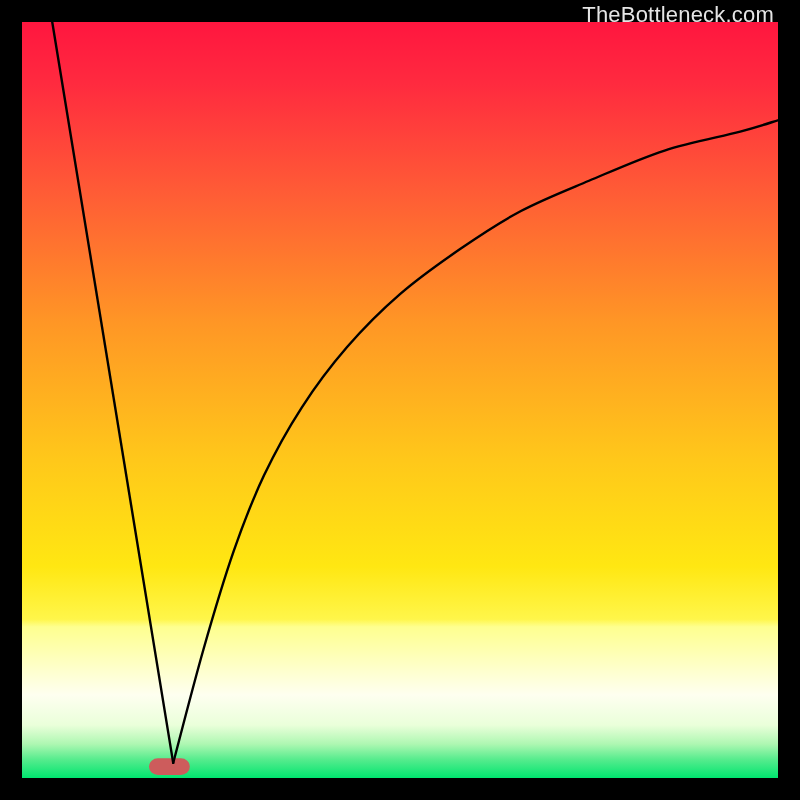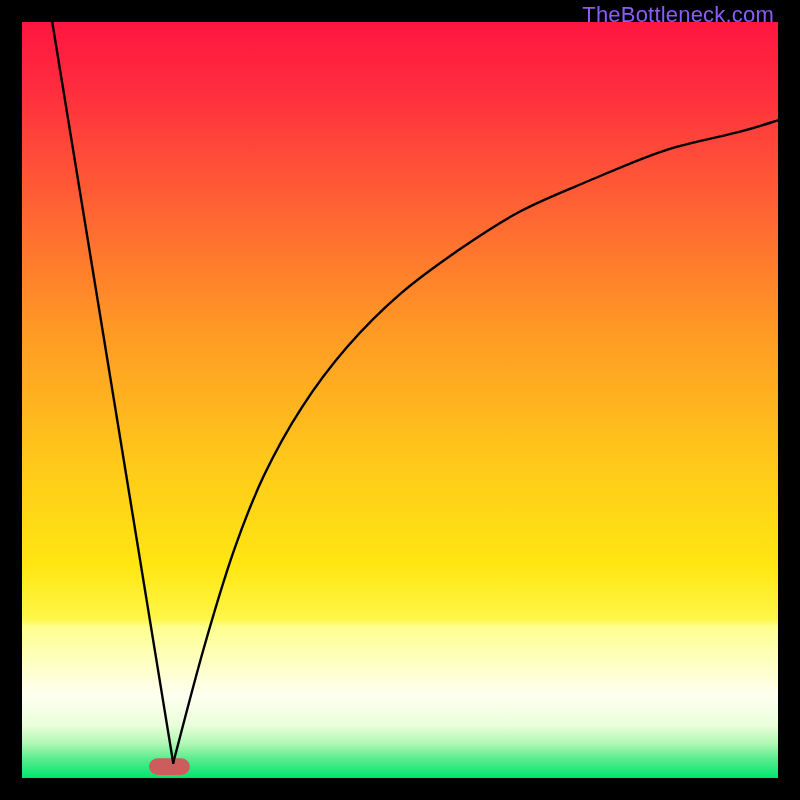--- a/index.html
+++ b/index.html
@@ -23,21 +23,21 @@
     position: absolute;
     left: 0;
     top: 0;
     width: 756px;
     height: 756px;
   }
   .watermark {
     position: absolute;
     top: 2px;
     right: 26px;
-    color: #8b5cf6;
+    color: #e5e5e5;
     font-size: 22px;
     font-weight: 500;
     letter-spacing: 0.2px;
     font-family: Arial, Helvetica, sans-serif;
   }
   svg { display: block; }
 </style>
 </head>
 <body>
 

